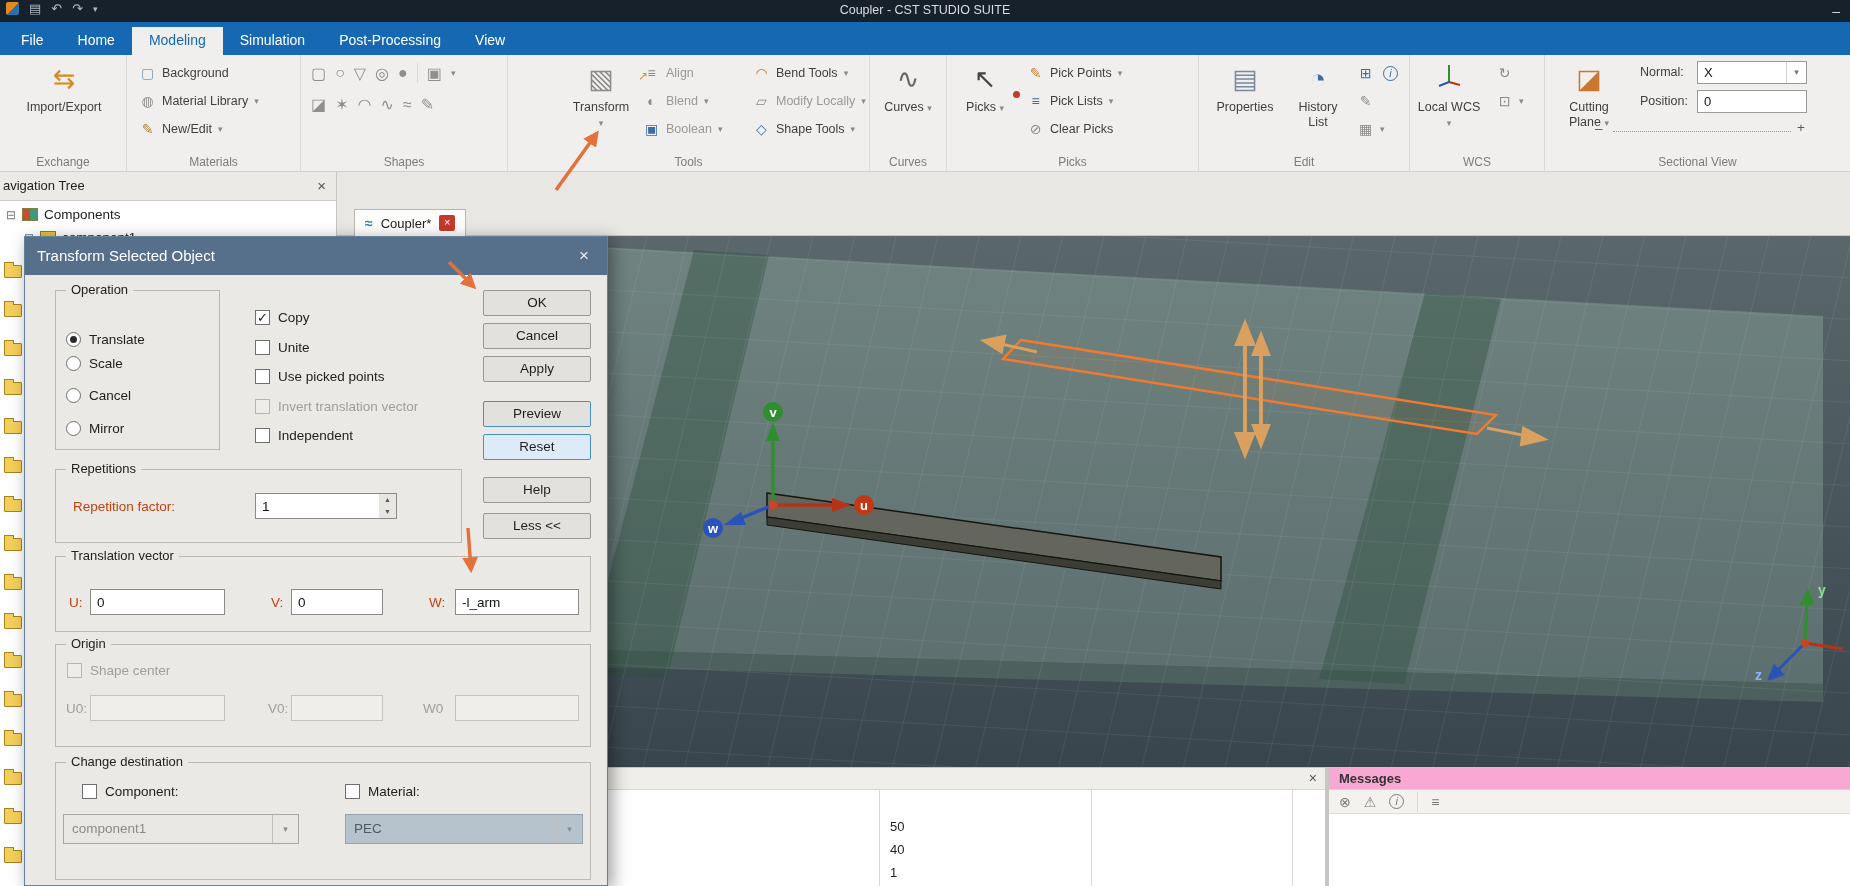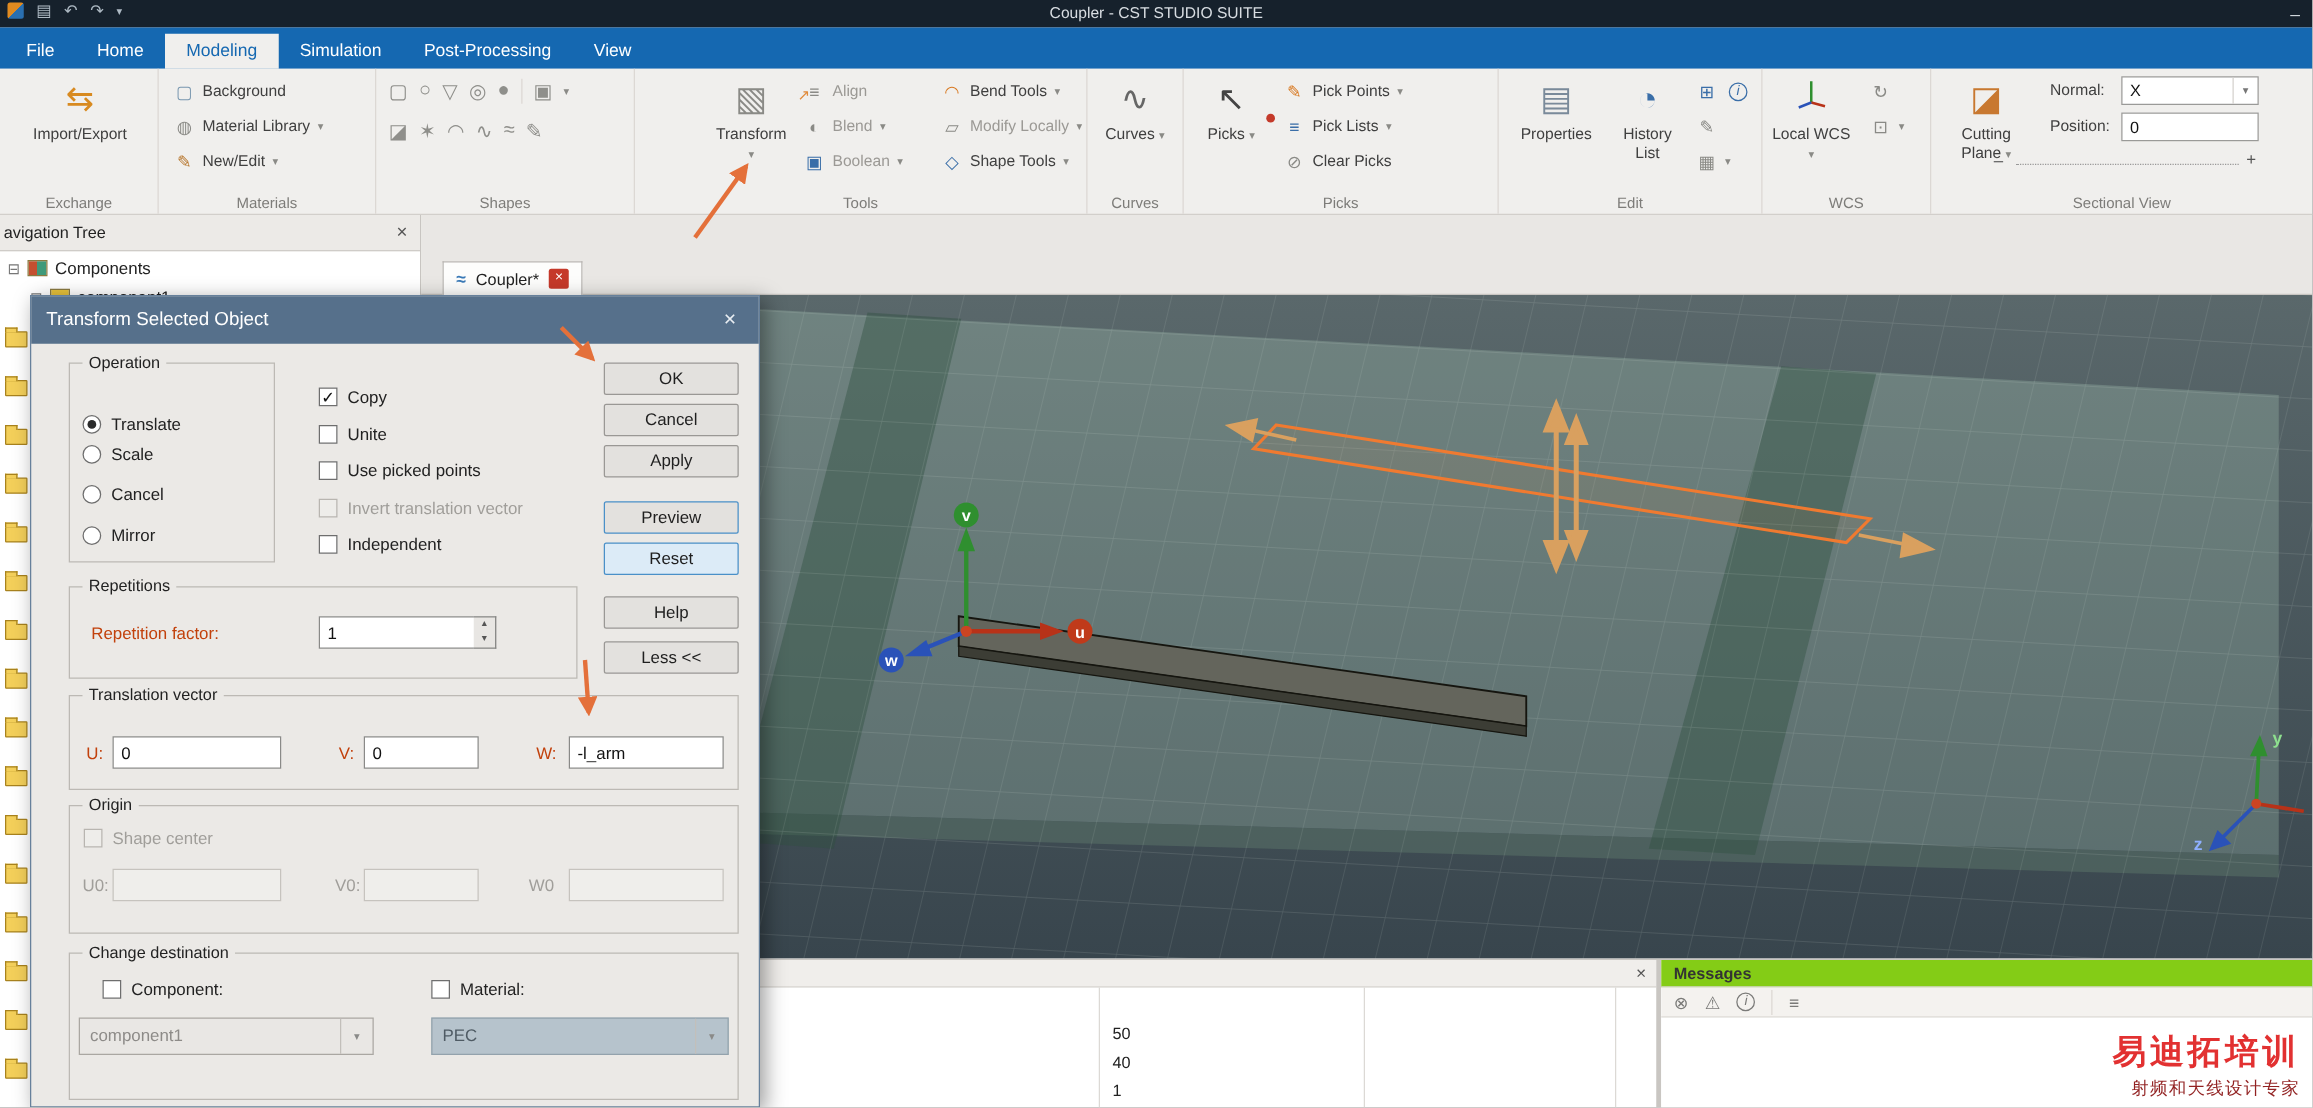--- a/index.html
+++ b/index.html
@@ -66,21 +66,21 @@
   .param { position:absolute; left:0; top:0; width:988px; height:119px; }
   .param .topstrip { position:absolute; left:0; top:0; width:100%; height:22px; background:#f0eeeb; border-bottom:1px solid #d8d5d1; }
   .pclose { position:absolute; right:8px; top:2px; color:#555; font-size:14px; }
   .headrow { position:absolute; left:0; top:22px; width:100%; height:26px; background:#fcfbfa; border-bottom:1px solid #dedbd7; font-size:13px; color:#333; }
   .pcol { position:absolute; top:5px; }
   .pline { position:absolute; top:22px; bottom:0; width:1px; background:#dcd9d5; }
   .prow { position:absolute; left:0; width:100%; height:23px; font-size:13px; color:#222; }
   .pval { position:absolute; left:553px; top:3px; }
   .splitter { position:absolute; left:988px; top:0; width:4px; height:119px; background:#c9c6c2; }
   .messages { position:absolute; left:992px; top:0; width:521px; height:119px; background:#fff; }
-  .msg-header { position:absolute; left:0; top:0; width:100%; height:22px; background:#84cc16; border-bottom:1px solid #d8d5d1; font-size:13px; font-weight:bold; color:#333; line-height:21px; padding-left:10px; }
+  .msg-header { position:absolute; left:0; top:0; width:100%; height:22px; background:#f9a8d4; border-bottom:1px solid #d8d5d1; font-size:13px; font-weight:bold; color:#333; line-height:21px; padding-left:10px; }
   .msg-toolbar { position:absolute; left:0; top:22px; width:100%; height:24px; background:#f4f2ef; border-bottom:1px solid #dedbd7; display:flex; align-items:center; gap:13px; padding-left:10px; color:#7a7a78; font-size:14px; }
 
   
   .dialog { position:absolute; left:24px; top:236px; width:584px; height:650px; background:#ebe9e6; border:1px solid #66809b; box-shadow:4px 4px 16px rgba(0,0,0,0.4); z-index:40; }
   .dlg-title { position:absolute; left:0; top:0; width:100%; height:38px; background:#56708b; color:#fff; font-size:15px; line-height:38px; padding-left:12px; }
   .dlg-close { position:absolute; right:0; top:0; width:46px; height:38px; text-align:center; line-height:38px; color:#e8edf2; font-size:17px; cursor:default; }
   .groupbox { position:absolute; border:1px solid #bcb9b4; }
   .gb-label { position:absolute; top:-9px; left:10px; background:#ebe9e6; padding:0 5px; font-size:13px; color:#222; white-space:nowrap; }
   .ctl-row { position:absolute; display:flex; align-items:center; gap:8px; font-size:13.5px; color:#222; height:20px; white-space:nowrap; }
   .ctl-row.disabled { color:#a09e9a; }
@@ -586,18 +586,14 @@
     <defs>
       <marker id="arrh" viewBox="0 0 10 10" refX="8" refY="5" markerWidth="4.5" markerHeight="4.5" orient="auto">
         <path d="M0 0 L10 5 L0 10 z" fill="#e4703a"></path>
       </marker>
     </defs>
     <line x1="556" y1="190" x2="597" y2="133" stroke="#e4703a" stroke-width="3.5" marker-end="url(#arrh)"></line>
     <line x1="449" y1="262" x2="474" y2="287" stroke="#e4703a" stroke-width="3.5" marker-end="url(#arrh)"></line>
     <line x1="468" y1="528" x2="471" y2="570" stroke="#e4703a" stroke-width="3.5" marker-end="url(#arrh)"></line>
   </svg>
 
-  <div class="watermark">
-    <div class="wm-brand">易迪拓培训</div>
-    <div class="wm-tagline">射频和天线设计专家</div>
-  </div>
 
 </div>
 
 </body></html>

